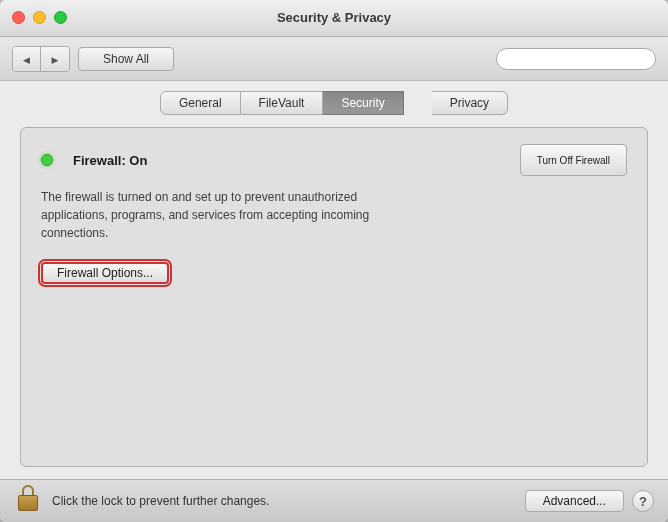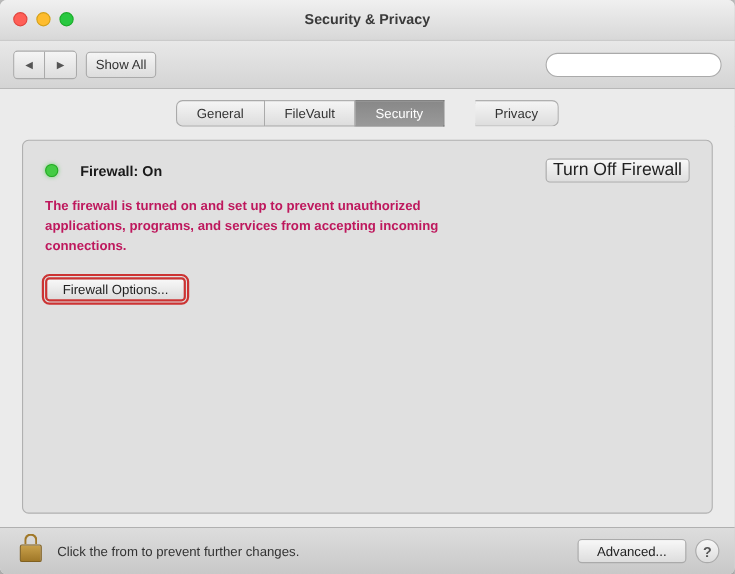--- a/index.html
+++ b/index.html
@@ -92,21 +92,21 @@
       font-size: 11px;
       color: #555;
     }
 
     .nav-btn:first-child {
       border-right: 1px solid #aaa;
     }
 
     .show-all-btn {
       height: 24px;
-      padding: 0 8px;
+      padding: 0 24px;
       background: linear-gradient(to bottom, #f5f5f5, #ddd);
       border: 1px solid #aaa;
       border-radius: 4px;
       cursor: pointer;
       font-size: 12px;
       color: #333;
     }
 
     .search-box {
       margin-left: auto;
@@ -203,37 +203,36 @@
       border: 1px solid #22aa22;
       box-shadow: 0 0 4px rgba(0,200,0,0.5);
     }
 
     .firewall-label {
       font-weight: bold;
       font-size: 13px;
     }
 
     .mac-button {
-      height: 22px;
-      padding: 0 6px;
+      height: 32px;
+      padding: 0 16px;
       background: linear-gradient(to bottom, #f8f8f8, #ddd);
       border: 1px solid #aaa;
       border-radius: 4px;
       cursor: pointer;
-      font-size: 16px;
+      font-size: 10px;
       color: #222;
     }
 
     .firewall-desc {
       font-size: 12px;
-      color: #be185d;
+      color: #404040;
       line-height: 1.5;
       max-width: 370px;
       margin-bottom: 20px;
-      font-weight: bold;
     }
 
     .firewall-options-row {
       display: flex;
       justify-content: flex-start;
       margin-top: 8px;
     }
 
     .firewall-options-btn {
       height: 22px;
@@ -391,20 +390,20 @@
       </div>
 
     </div>
   </div>
 
   <div class="bottom-bar">
     <div class="lock-icon">
       <div class="lock-shackle"></div>
       <div class="lock-body"></div>
     </div>
-    <span class="lock-label">Click the from to prevent further changes.</span>
+    <span class="lock-label">Click the lock to prevent further changes.</span>
     <div class="bottom-right">
       <button class="advanced-btn">Advanced...</button>
       <button class="help-btn">?</button>
     </div>
   </div>
 
 </div>
 
 </body></html>

